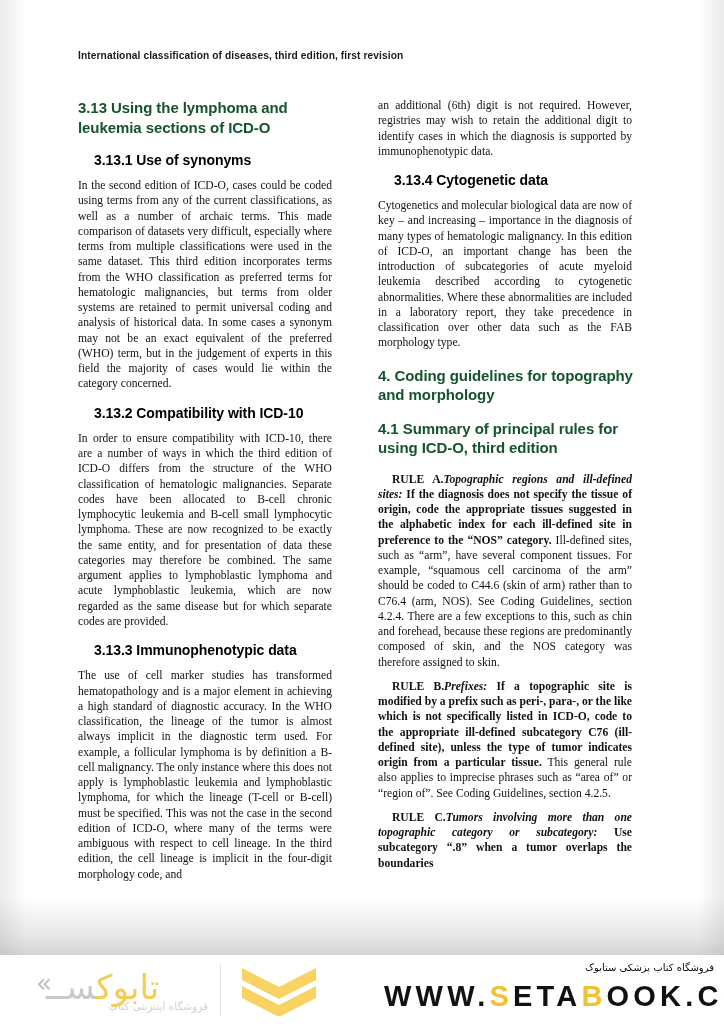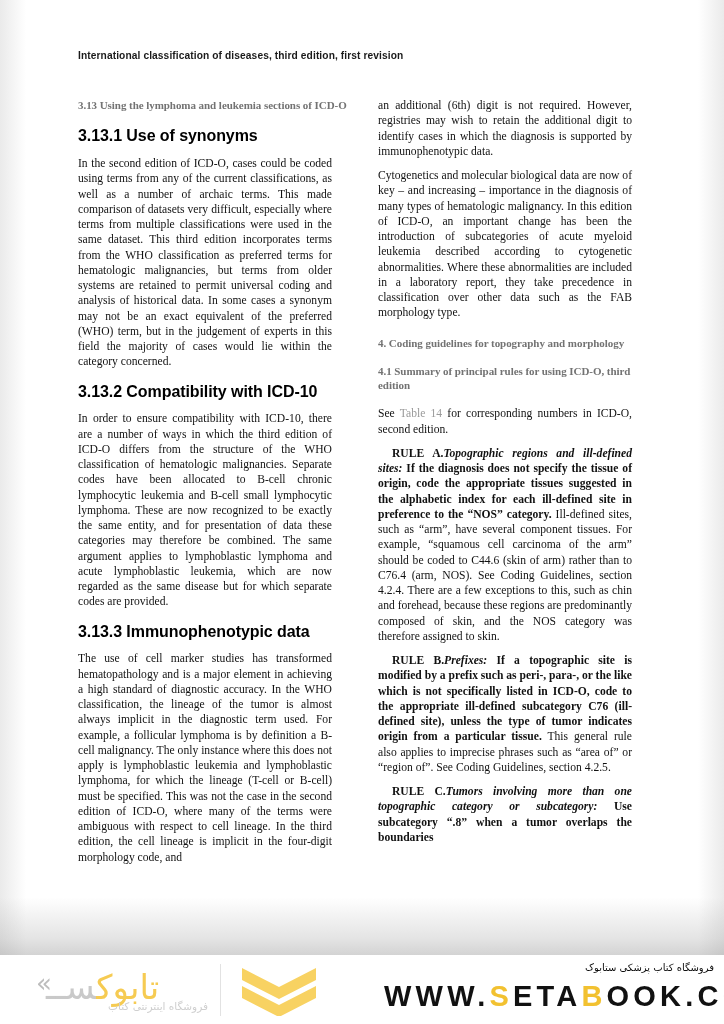--- a/index.html
+++ b/index.html
@@ -66,35 +66,35 @@
     display: flex;
     gap: 30px;
   }
   .column {
     width: 270px;
     position: relative;
   }
 
   
   h1.h-major {
-    font-family: Liberation Serif, serif;
-    font-weight: bold;
-    font-size: 11px;
+    font-family: Liberation Sans, sans-serif;
+    font-weight: bold;
+    font-size: 15px;
     line-height: 1.30;
-    color: #737373;
+    color: #14532d;
     margin: 0 0 14px 0;
     letter-spacing: -0.005em;
   }
   h2.h-sub {
     font-family: "Liberation Sans", sans-serif;
     font-weight: bold;
-    font-size: 16px;
+    font-size: 14px;
     line-height: 1.3;
     color: #000;
-    margin: 12px 0 9px 0;
+    margin: 12px 0 9px 16px;
     letter-spacing: -0.005em;
   }
   .h-major.first, .h-sub.first { margin-top: 0; }
 
   
   p.body {
     font-family: "Liberation Serif", serif;
     font-size: 11.6px;
     line-height: 15.25px;
     text-align: justify;
@@ -234,30 +234,30 @@
 
       <h2 class="h-sub">3.13.3 Immunophenotypic data</h2>
 
       <p class="body tight">The use of cell marker studies has transformed hematopathology and is a major element in achieving a high standard of diagnostic accuracy. In the WHO classification, the lineage of the tumor is almost always implicit in the diagnostic term used. For example, a follicular lymphoma is by definition a B-cell malignancy. The only instance where this does not apply is lymphoblastic leukemia and lymphoblastic lymphoma, for which the lineage (T-cell or B-cell) must be specified. This was not the case in the second edition of ICD-O, where many of the terms were ambiguous with respect to cell lineage. In the third edition, the cell lineage is implicit in the four-digit morphology code, and</p>
     </div>
 
     <div class="column">
 
       <p class="body">an additional (6th) digit is not required. However, registries may wish to retain the additional digit to identify cases in which the diagnosis is supported by immunophenotypic data.</p>
 
+      <h2 class="h-sub">3.13.4 Cytogenetic data</h2>
 
       <p class="body">Cytogenetics and molecular biological data are now of key – and increasing – importance in the diagnosis of many types of hematologic malignancy. In this edition of ICD-O, an important change has been the introduction of subcategories of acute myeloid leukemia described according to cytogenetic abnormalities. Where these abnormalities are included in a laboratory report, they take precedence in classification over other data such as the FAB morphology type.</p>
 
       <div class="gap-s"></div>
 
       <h1 class="h-major">4. Coding guidelines for topography and morphology</h1>
 
       <h1 class="h-major">4.1 Summary of principal rules for using ICD-O, third edition</h1>
 
-      <p class="body"><span>See </span><span class="xref">Table 14</span><span> for corresponding numbers in ICD-O, second edition.</span></p>
 
       <p class="body indent"><span class="bold">RULE A.</span><span class="bi">Topographic regions and ill-defined sites:</span><span class="bold"> If the diagnosis does not specify the tissue of origin, code the appropriate tissues suggested in the alphabetic index for each ill-defined site in preference to the “NOS” category.</span><span> Ill-defined sites, such as “arm”, have several component tissues. For example, “squamous cell carcinoma of the arm” should be coded to C44.6 (skin of arm) rather than to C76.4 (arm, NOS). See Coding Guidelines, section 4.2.4. There are a few exceptions to this, such as chin and forehead, because these regions are predominantly composed of skin, and the NOS category was therefore assigned to skin.</span></p>
 
       <p class="body indent"><span class="bold">RULE B.</span><span class="bi">Prefixes:</span><span class="bold"> If a topographic site is modified by a prefix such as peri-, para-, or the like which is not specifically listed in ICD-O, code to the appropriate ill-defined subcategory C76 (ill-defined site), unless the type of tumor indicates origin from a particular tissue.</span><span> This general rule also applies to imprecise phrases such as “area of” or “region of”. See Coding Guidelines, section 4.2.5.</span></p>
 
       <p class="body indent tight"><span class="bold">RULE C.</span><span class="bi">Tumors involving more than one topographic category or subcategory:</span><span class="bold"> Use subcategory “.8” when a tumor overlaps the boundaries</span></p>
     </div>
   </div>
 </div>
 

